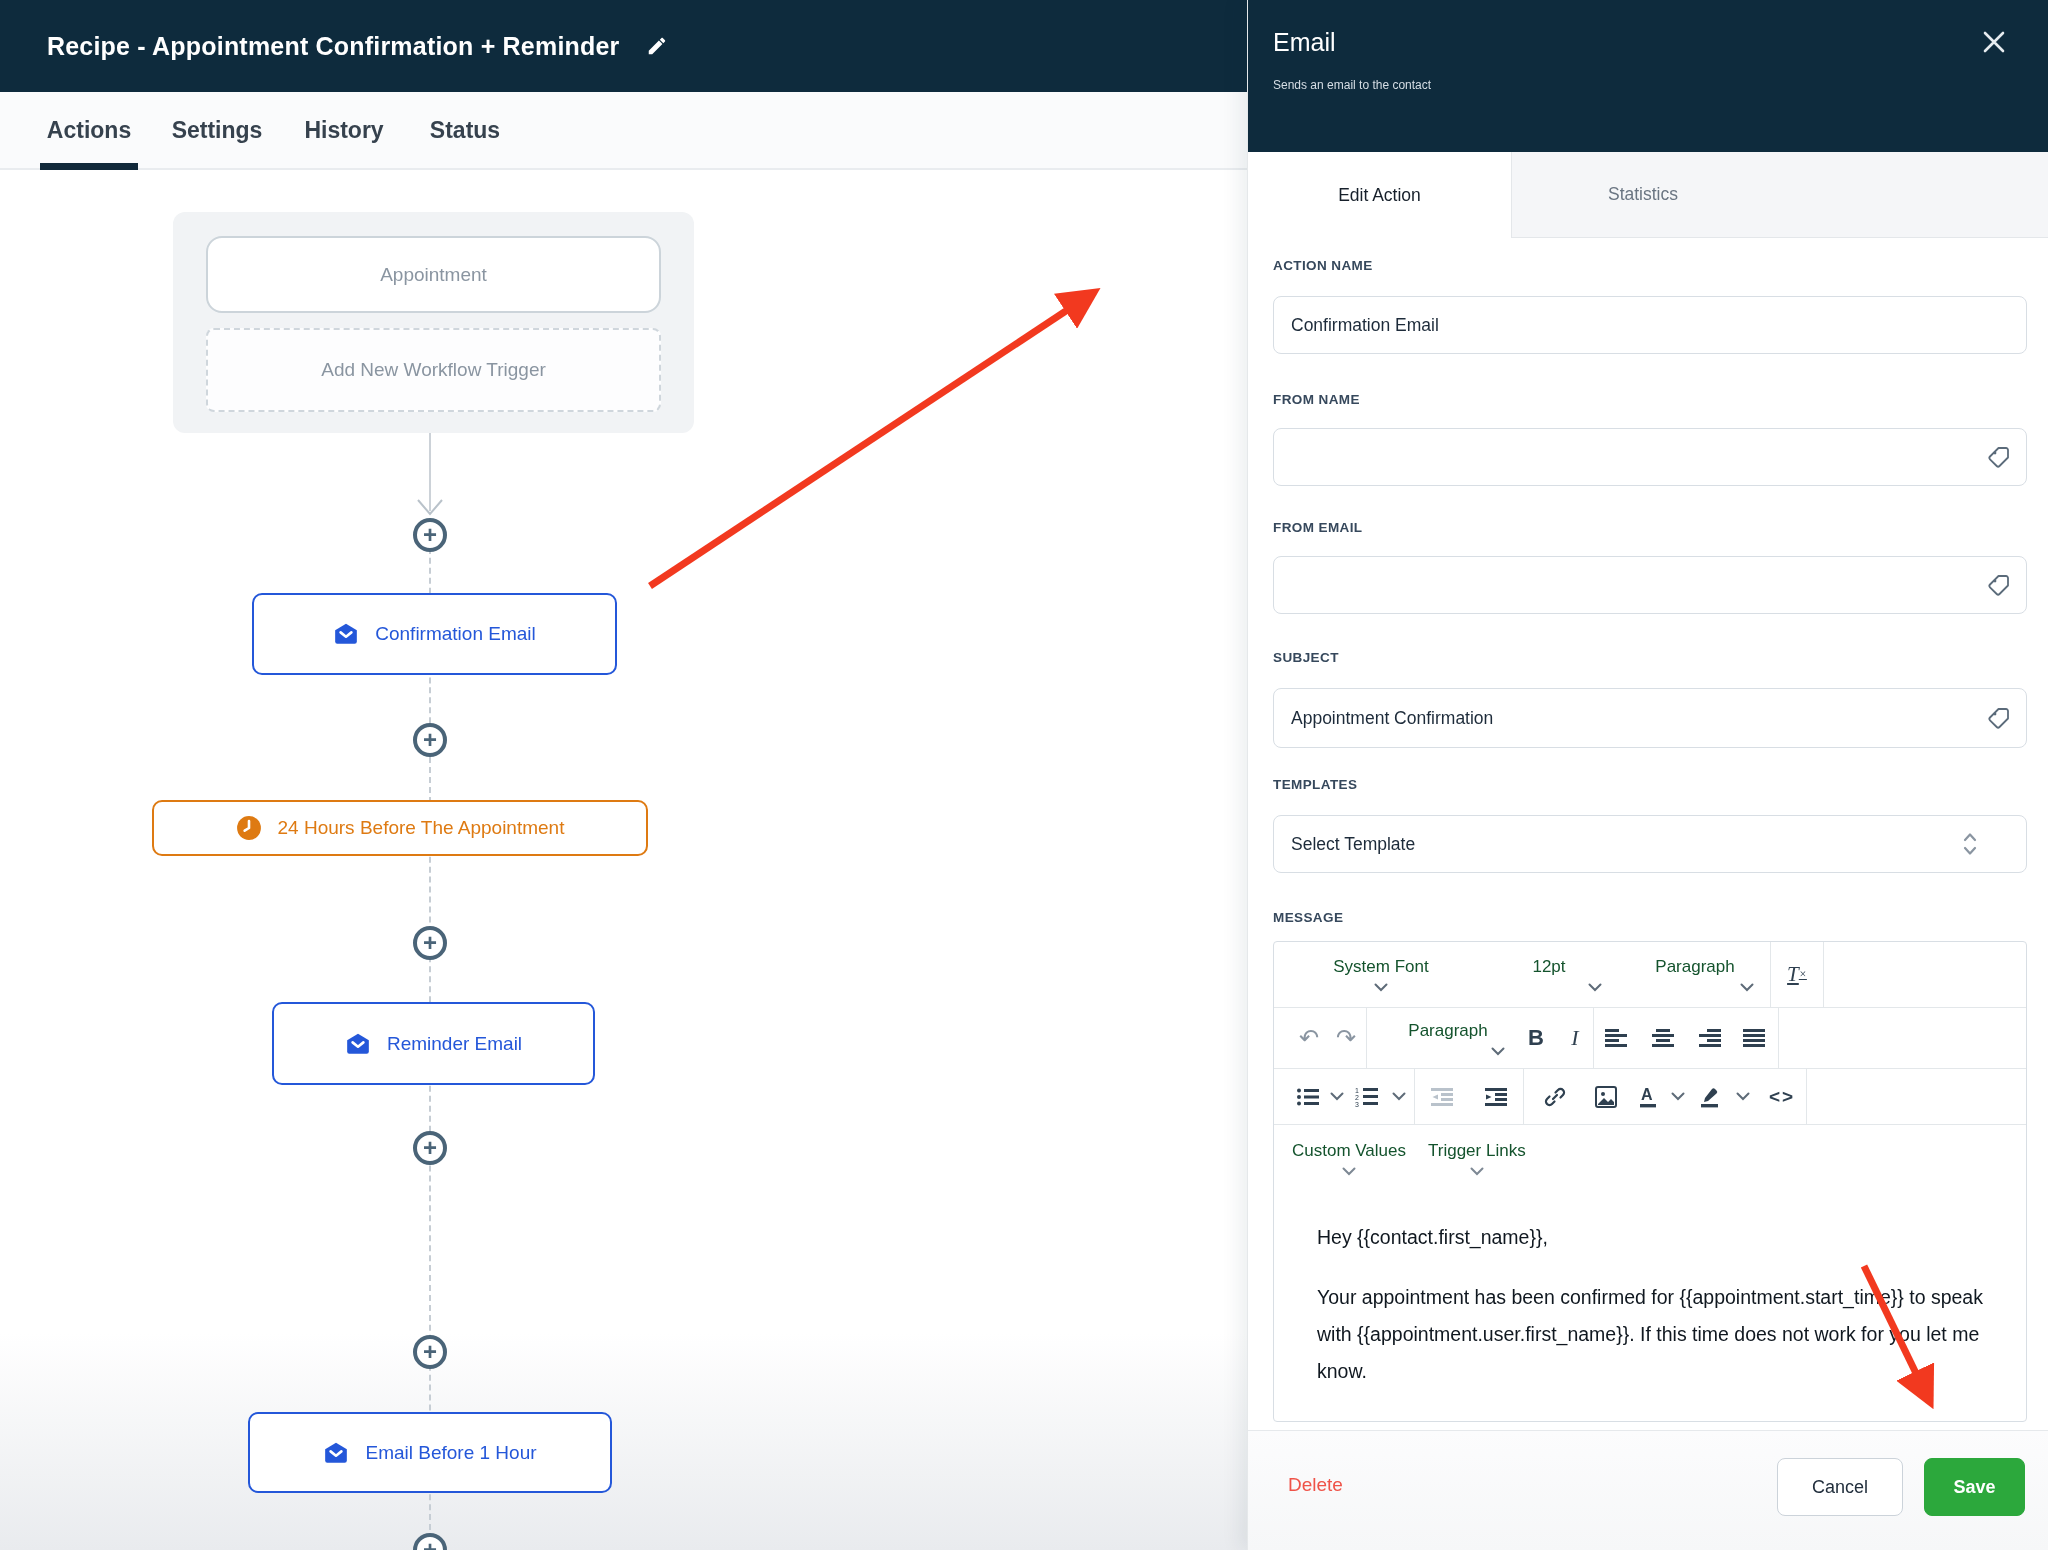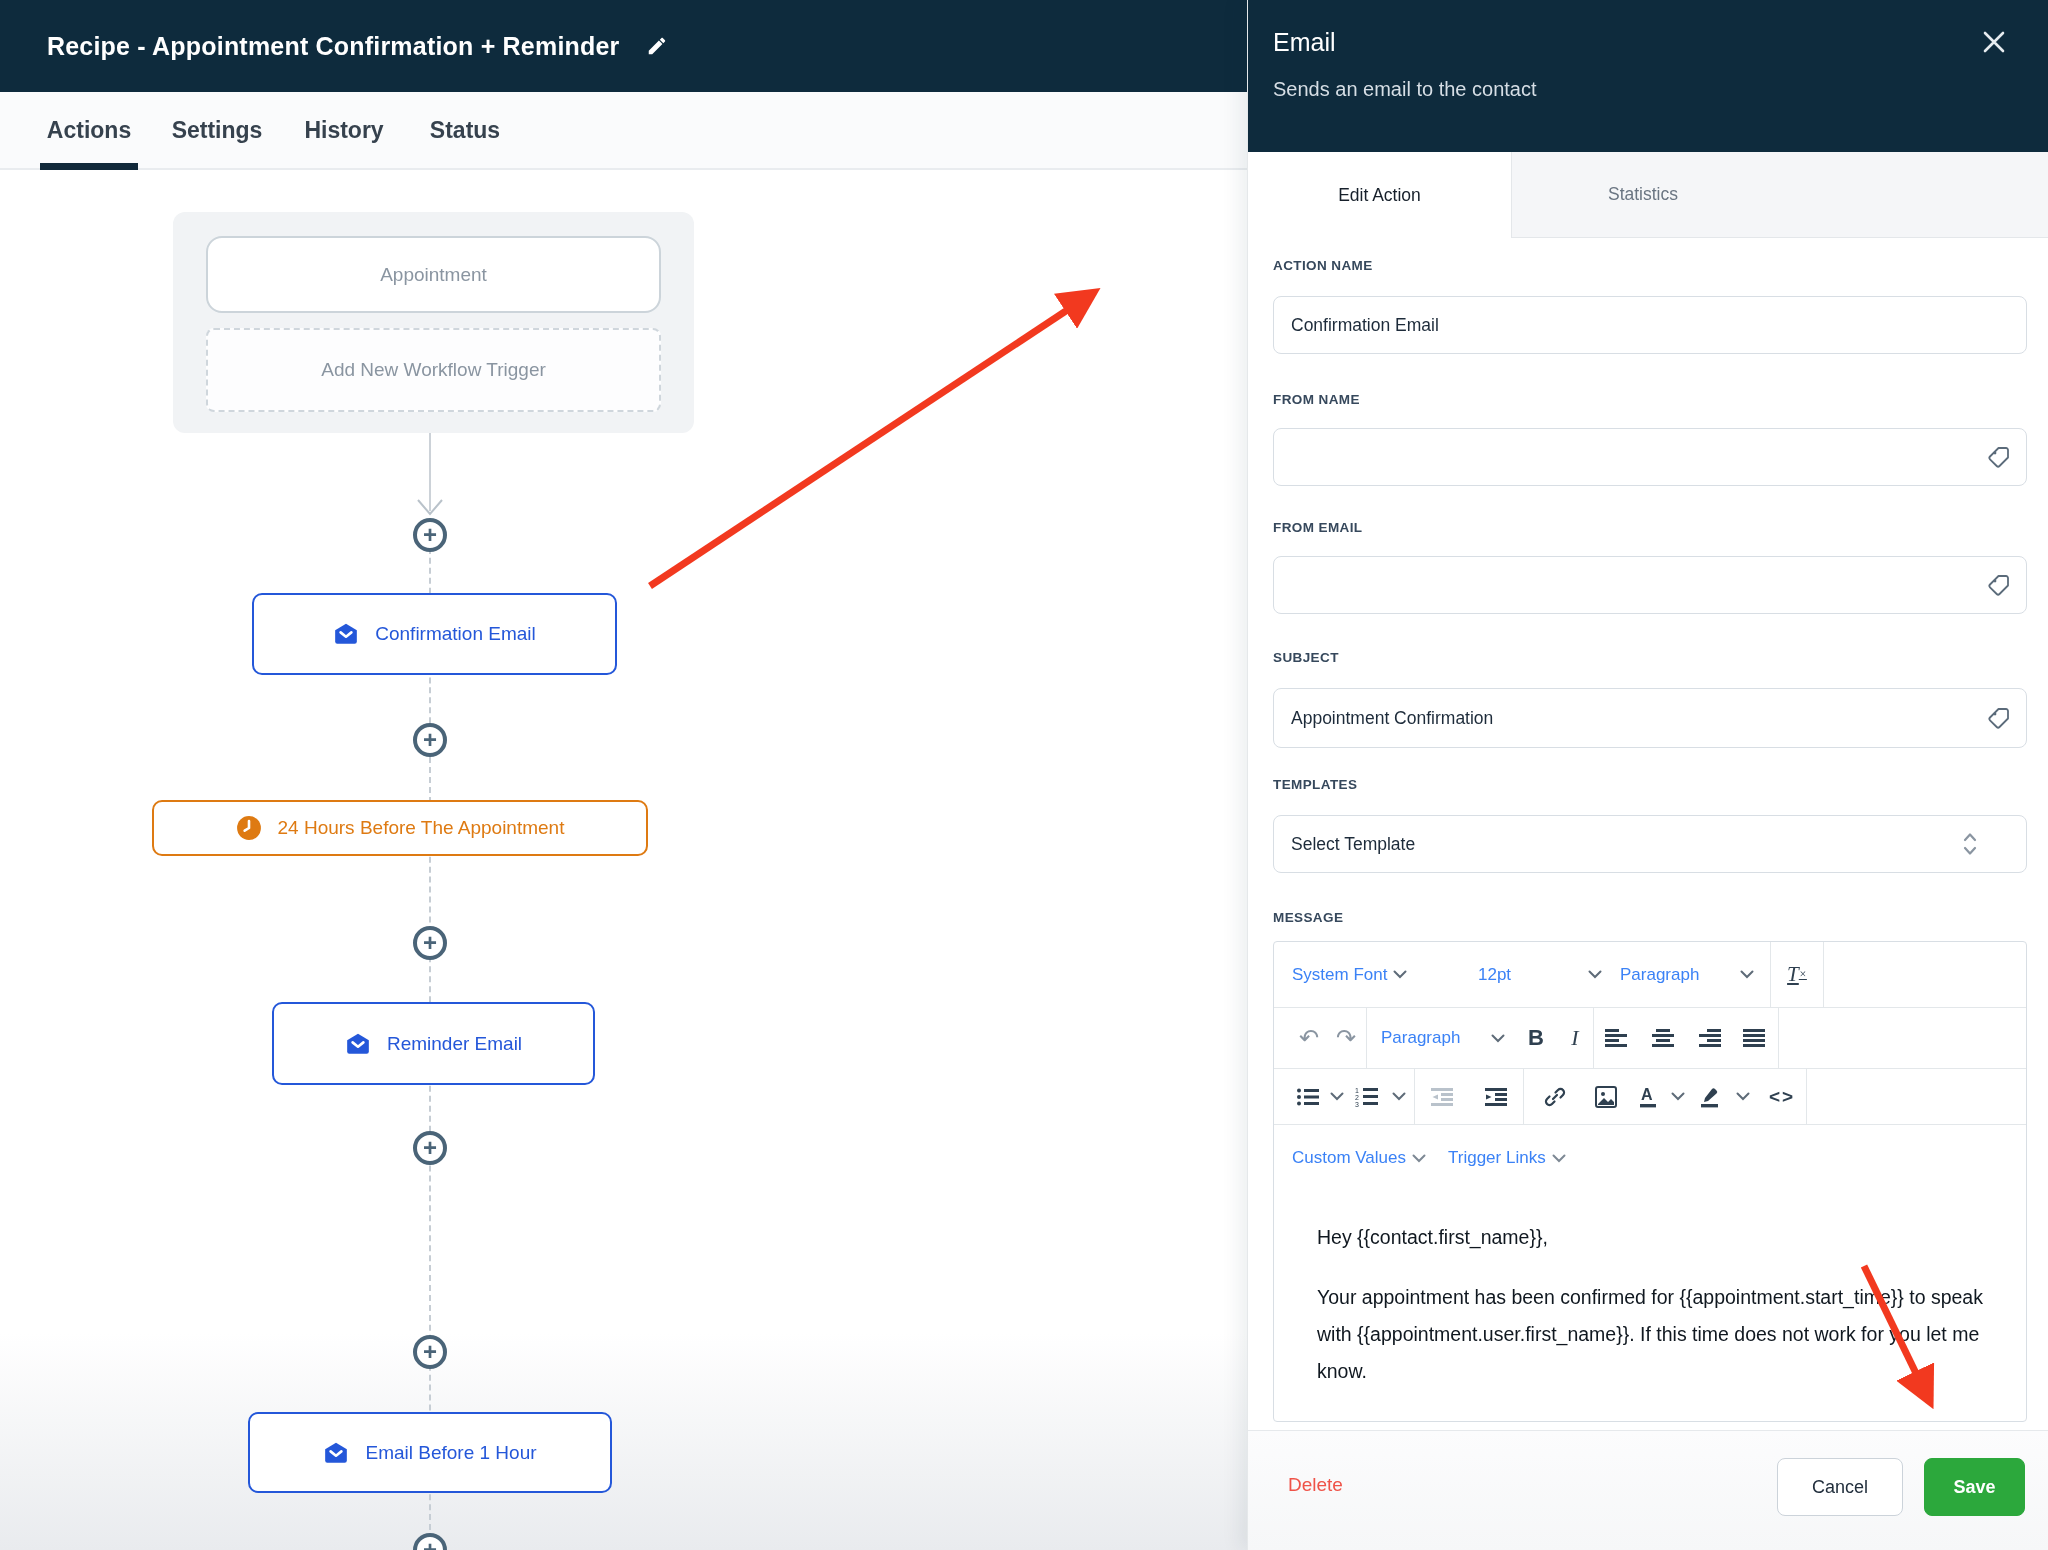--- a/index.html
+++ b/index.html
@@ -55,21 +55,21 @@
   .node-3 { left:272px; top:1002px; width:323px; height:83px; }
   .node-4 { left:180px; top:1207px; width:500px; height:83px; }
   .node-5 { left:248px; top:1412px; width:364px; height:81px; }
   .node-icon { width:26px; height:26px; flex:0 0 auto; }
 
   
   .panel { position:absolute; left:1247px; top:0; width:801px; height:1550px; background:#fff;
            border-left:1px solid #e5e8ea; box-shadow:-8px 0 18px rgba(20,40,60,.07); z-index:5; }
   .panel-header { position:absolute; left:0; top:0; width:801px; height:152px; background:#0e2b3d; }
   .panel-title { position:absolute; left:25px; top:28px; color:#fff; font-size:25px; font-weight:400; }
-  .panel-subtitle { position:absolute; left:25px; top:78px; color:#d6dee5; font-size:20px; }
+  .panel-subtitle { position:absolute; left:25px; top:78px; color:#d6dee5; font-size:12px; }
   .panel-close { position:absolute; left:732px; top:28px; width:28px; height:28px; cursor:pointer; }
 
   .panel-tabs { position:absolute; left:0; top:152px; width:801px; height:86px; }
   .ptab { position:absolute; top:0; height:86px; display:flex; align-items:center; justify-content:center;
           font-size:17.5px; cursor:pointer; }
   .ptab-active { left:0; width:263px; background:#fff; color:#17202b; font-weight:500; }
   .ptab-inactive { left:263px; width:263px; background:#f5f6f8; color:#6a7582;
                    border-left:1px solid #e4e7ea; border-bottom:1px solid #e4e7ea; }
   .ptab-filler { position:absolute; left:526px; top:0; width:275px; height:86px; background:#f5f6f8;
                  border-bottom:1px solid #e4e7ea; }
@@ -92,21 +92,21 @@
   .lbl-templates { top:777px; } .sel-templates { top:815px; } .chev-templates { top:831px; }
   .lbl-message { top:910px; }
 
   
   .editor { position:absolute; left:25px; top:941px; width:754px; height:481px;
             border:1px solid #d8dee4; border-radius:4px; background:#fff; overflow:hidden; }
   .tb-row { display:flex; align-items:center; border-bottom:1px solid #e3e7ea; padding-left:18px;
             color:#2f4050; position:relative; }
   .tb-r1 { height:66px; } .tb-r2 { height:61px; } .tb-r3 { height:56px; }
   .tb-r4 { height:66px; border-bottom:none; gap:8px; }
-  .tb-text { font-size:17px; color:#3b82f6; cursor:pointer; display:flex; align-items:center; gap:6px; }
+  .tb-text { font-size:17px; color:#14532d; cursor:pointer; display:flex; align-items:center; gap:6px;flex-direction:column; }
   .tb-sep { width:1px; align-self:stretch; background:#e3e7ea; margin:0 0; flex:0 0 auto; }
   .tb-btn { display:flex; align-items:center; justify-content:center; cursor:pointer; flex:0 0 auto; }
   .chev { width:14px; height:9px; flex:0 0 auto; }
   .tb-bold { font-weight:800; font-size:22px; }
   .tb-italic { font-family:"Liberation Serif",serif; font-style:italic; font-size:22px; }
   .tb-tx { font-family:"Liberation Serif",serif; font-style:italic; font-size:21px;
            text-decoration:underline; }
   .tb-tx sub { font-size:12px; text-decoration:none; }
   .tb-code { font-size:19px; font-weight:700; letter-spacing:2px; }
   .editor-body { padding:28px 40px 0 43px; font-size:19.5px; color:#101820; line-height:37px; }

